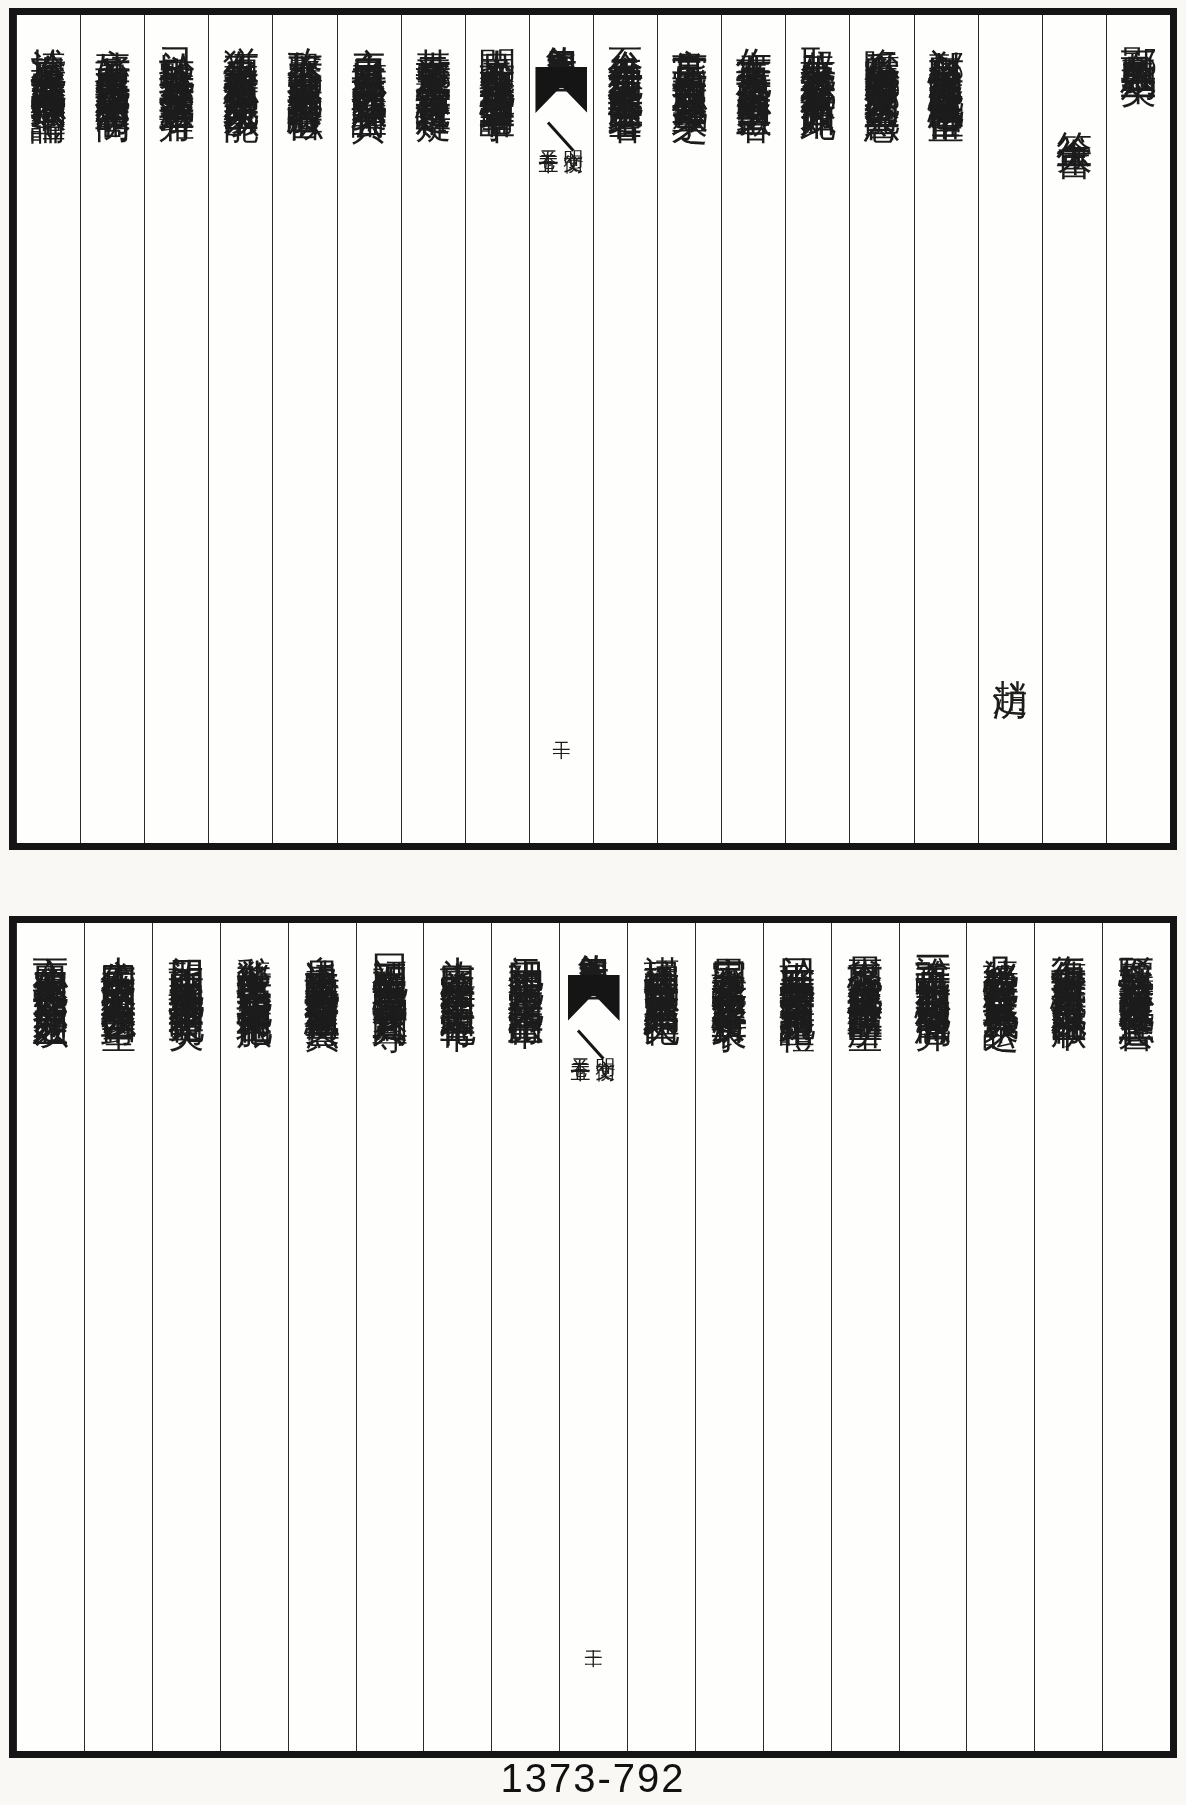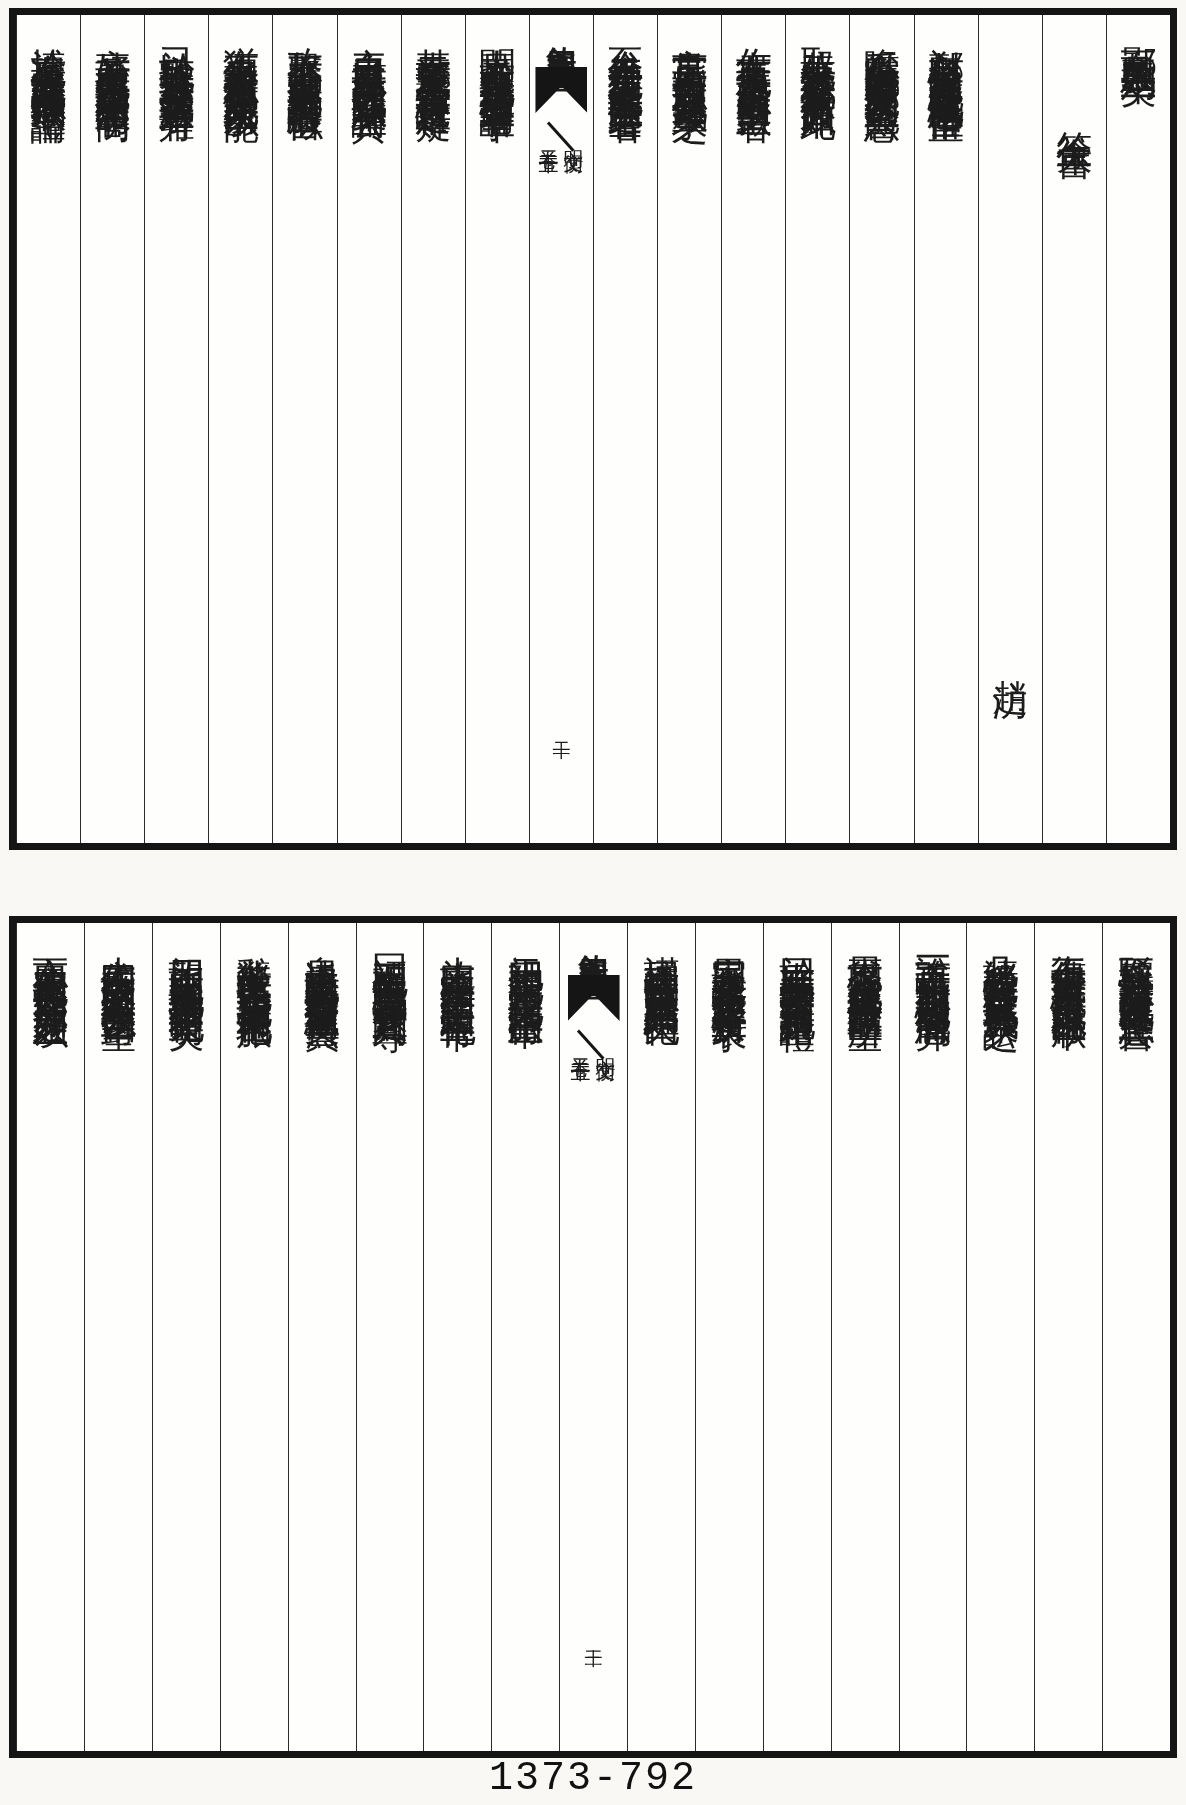--- a/index.html
+++ b/index.html
@@ -83,21 +83,21 @@
     margin-top:auto;
     margin-bottom:112px;
     flex:0 0 auto;
   }
   .footer{
     position:absolute;top:1756px;left:0;width:100%;
     text-align:center;
     font-size:40px;
     letter-spacing:2px;
     color:#111;
-    font-family:Liberation Mono, monospace;
+    font-family:Liberation Sans, sans-serif;
   }
 </style>
 </head>
 <body>
 
 <div id="block0" class="block">
   <div class="cols">
       <div class="col">
         <div class="vtext body-text">鄙而卒見教馬則幸矣</div>
       </div>

